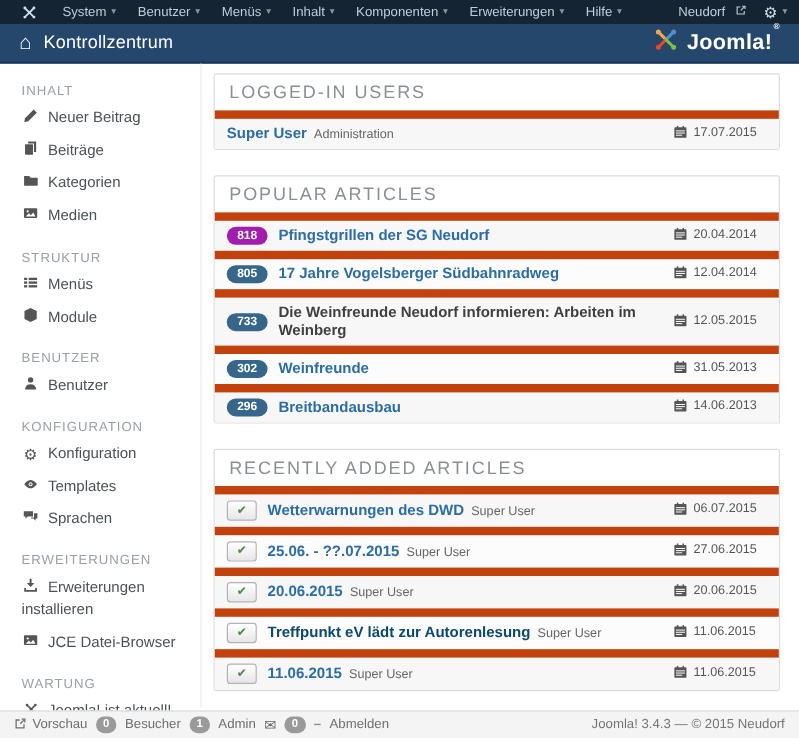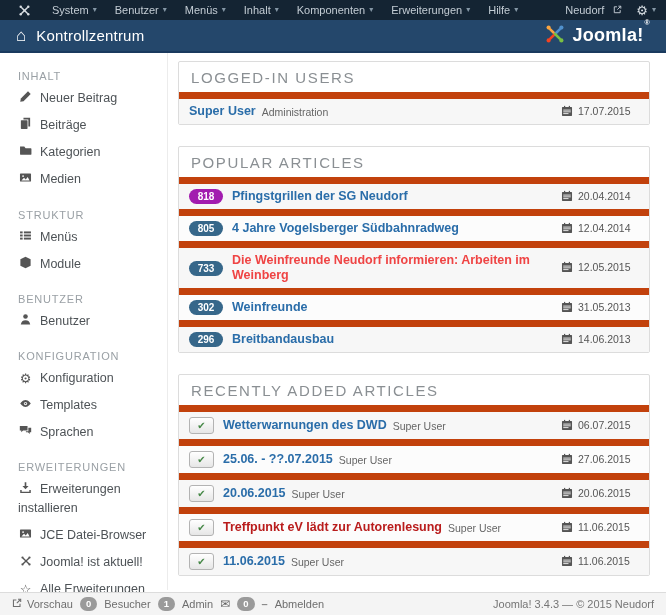--- a/index.html
+++ b/index.html
@@ -218,20 +218,21 @@
             <g fill="#555">
               <path d="M7 1.5h2V6h2.8L8 10 4.2 6H7z"></path>
               <path d="M1.5 11h1.8v2.2h9.4V11h1.8v3.8H1.5z"></path>
             </g>
           </svg></span><span>Erweiterungen installieren</span></div>
       <div class="side-item"><span class="si"><svg width="13" height="13" viewBox="0 0 16 16" xmlns="http://www.w3.org/2000/svg">
             <rect fill="#555" x="1.2" y="3" width="13.6" height="10" rx="0.8"></rect>
             <circle fill="#fff" cx="5" cy="6.3" r="1.1"></circle>
             <path fill="#fff" d="M3 11.6l3.2-3.4 2.1 2.2 2.4-2.9 2.3 4.1z"></path>
           </svg></span><span>JCE Datei-Browser</span></div>
+      <div class="side-header">WARTUNG</div>
       <div class="side-item"><span class="si"><svg width="12" height="12" viewBox="0 0 20 20" xmlns="http://www.w3.org/2000/svg">
             <g stroke="#555" stroke-width="2.3" stroke-linecap="round">
               <path d="M10 10L5.7 5.7"></path>
               <path d="M10 10l4.3-4.3"></path>
               <path d="M10 10l-4.3 4.3"></path>
               <path d="M10 10l4.3 4.3"></path>
             </g>
             <g fill="#555">
               <circle cx="4.2" cy="4.2" r="1.9"></circle>
               <circle cx="15.8" cy="4.2" r="1.9"></circle>
@@ -279,38 +280,38 @@
                   </g>
                   <rect fill="#fff" x="3" y="6.2" width="10" height="1.1"></rect>
                   <rect fill="#fff" x="3" y="8.6" width="10" height="1.1"></rect>
                   <rect fill="#fff" x="3" y="11" width="7" height="1.1"></rect>
                 </svg></span>
               <span>20.04.2014</span>
             </span>
           </div>
           <div class="prow">
             <span class="badge-num" style="background: rgb(54, 103, 138);">805</span>
-            <a class="row-link" style="color: rgb(42, 109, 169);">4 Jahre Vogelsberger Südbahnradweg</a>
+            <a class="row-link" style="color: rgb(42, 109, 169);">17 Jahre Vogelsberger Südbahnradweg</a>
             <span class="row-date">
               <span><svg width="12" height="12" viewBox="0 0 16 16" xmlns="http://www.w3.org/2000/svg">
                   <g fill="#555">
                     <rect x="1.3" y="2.8" width="13.4" height="11.7" rx="0.8"></rect>
                     <rect x="4" y="1.2" width="1.6" height="3"></rect>
                     <rect x="10.4" y="1.2" width="1.6" height="3"></rect>
                   </g>
                   <rect fill="#fff" x="3" y="6.2" width="10" height="1.1"></rect>
                   <rect fill="#fff" x="3" y="8.6" width="10" height="1.1"></rect>
                   <rect fill="#fff" x="3" y="11" width="7" height="1.1"></rect>
                 </svg></span>
               <span>12.04.2014</span>
             </span>
           </div>
           <div class="prow">
             <span class="badge-num" style="background: rgb(54, 103, 138);">733</span>
-            <a class="row-link" style="color: #ef4444;">Die Weinfreunde Neudorf informieren: Arbeiten im Weinberg</a>
+            <a class="row-link" style="color: #404040;">Die Weinfreunde Neudorf informieren: Arbeiten im Weinberg</a>
             <span class="row-date">
               <span><svg width="12" height="12" viewBox="0 0 16 16" xmlns="http://www.w3.org/2000/svg">
                   <g fill="#555">
                     <rect x="1.3" y="2.8" width="13.4" height="11.7" rx="0.8"></rect>
                     <rect x="4" y="1.2" width="1.6" height="3"></rect>
                     <rect x="10.4" y="1.2" width="1.6" height="3"></rect>
                   </g>
                   <rect fill="#fff" x="3" y="6.2" width="10" height="1.1"></rect>
                   <rect fill="#fff" x="3" y="8.6" width="10" height="1.1"></rect>
                   <rect fill="#fff" x="3" y="11" width="7" height="1.1"></rect>
@@ -406,21 +407,21 @@
                   </g>
                   <rect fill="#fff" x="3" y="6.2" width="10" height="1.1"></rect>
                   <rect fill="#fff" x="3" y="8.6" width="10" height="1.1"></rect>
                   <rect fill="#fff" x="3" y="11" width="7" height="1.1"></rect>
                 </svg></span>
               <span>20.06.2015</span>
             </span>
           </div>
           <div class="prow">
             <span class="check-btn">✔</span>
-            <a class="row-link" style="color: #b91c1c;">Treffpunkt eV lädt zur Autorenlesung</a>
+            <a class="row-link" style="color: #0c4a6e;">Treffpunkt eV lädt zur Autorenlesung</a>
             <span class="row-meta">Super User</span>
             <span class="row-date">
               <span><svg width="12" height="12" viewBox="0 0 16 16" xmlns="http://www.w3.org/2000/svg">
                   <g fill="#555">
                     <rect x="1.3" y="2.8" width="13.4" height="11.7" rx="0.8"></rect>
                     <rect x="4" y="1.2" width="1.6" height="3"></rect>
                     <rect x="10.4" y="1.2" width="1.6" height="3"></rect>
                   </g>
                   <rect fill="#fff" x="3" y="6.2" width="10" height="1.1"></rect>
                   <rect fill="#fff" x="3" y="8.6" width="10" height="1.1"></rect>

